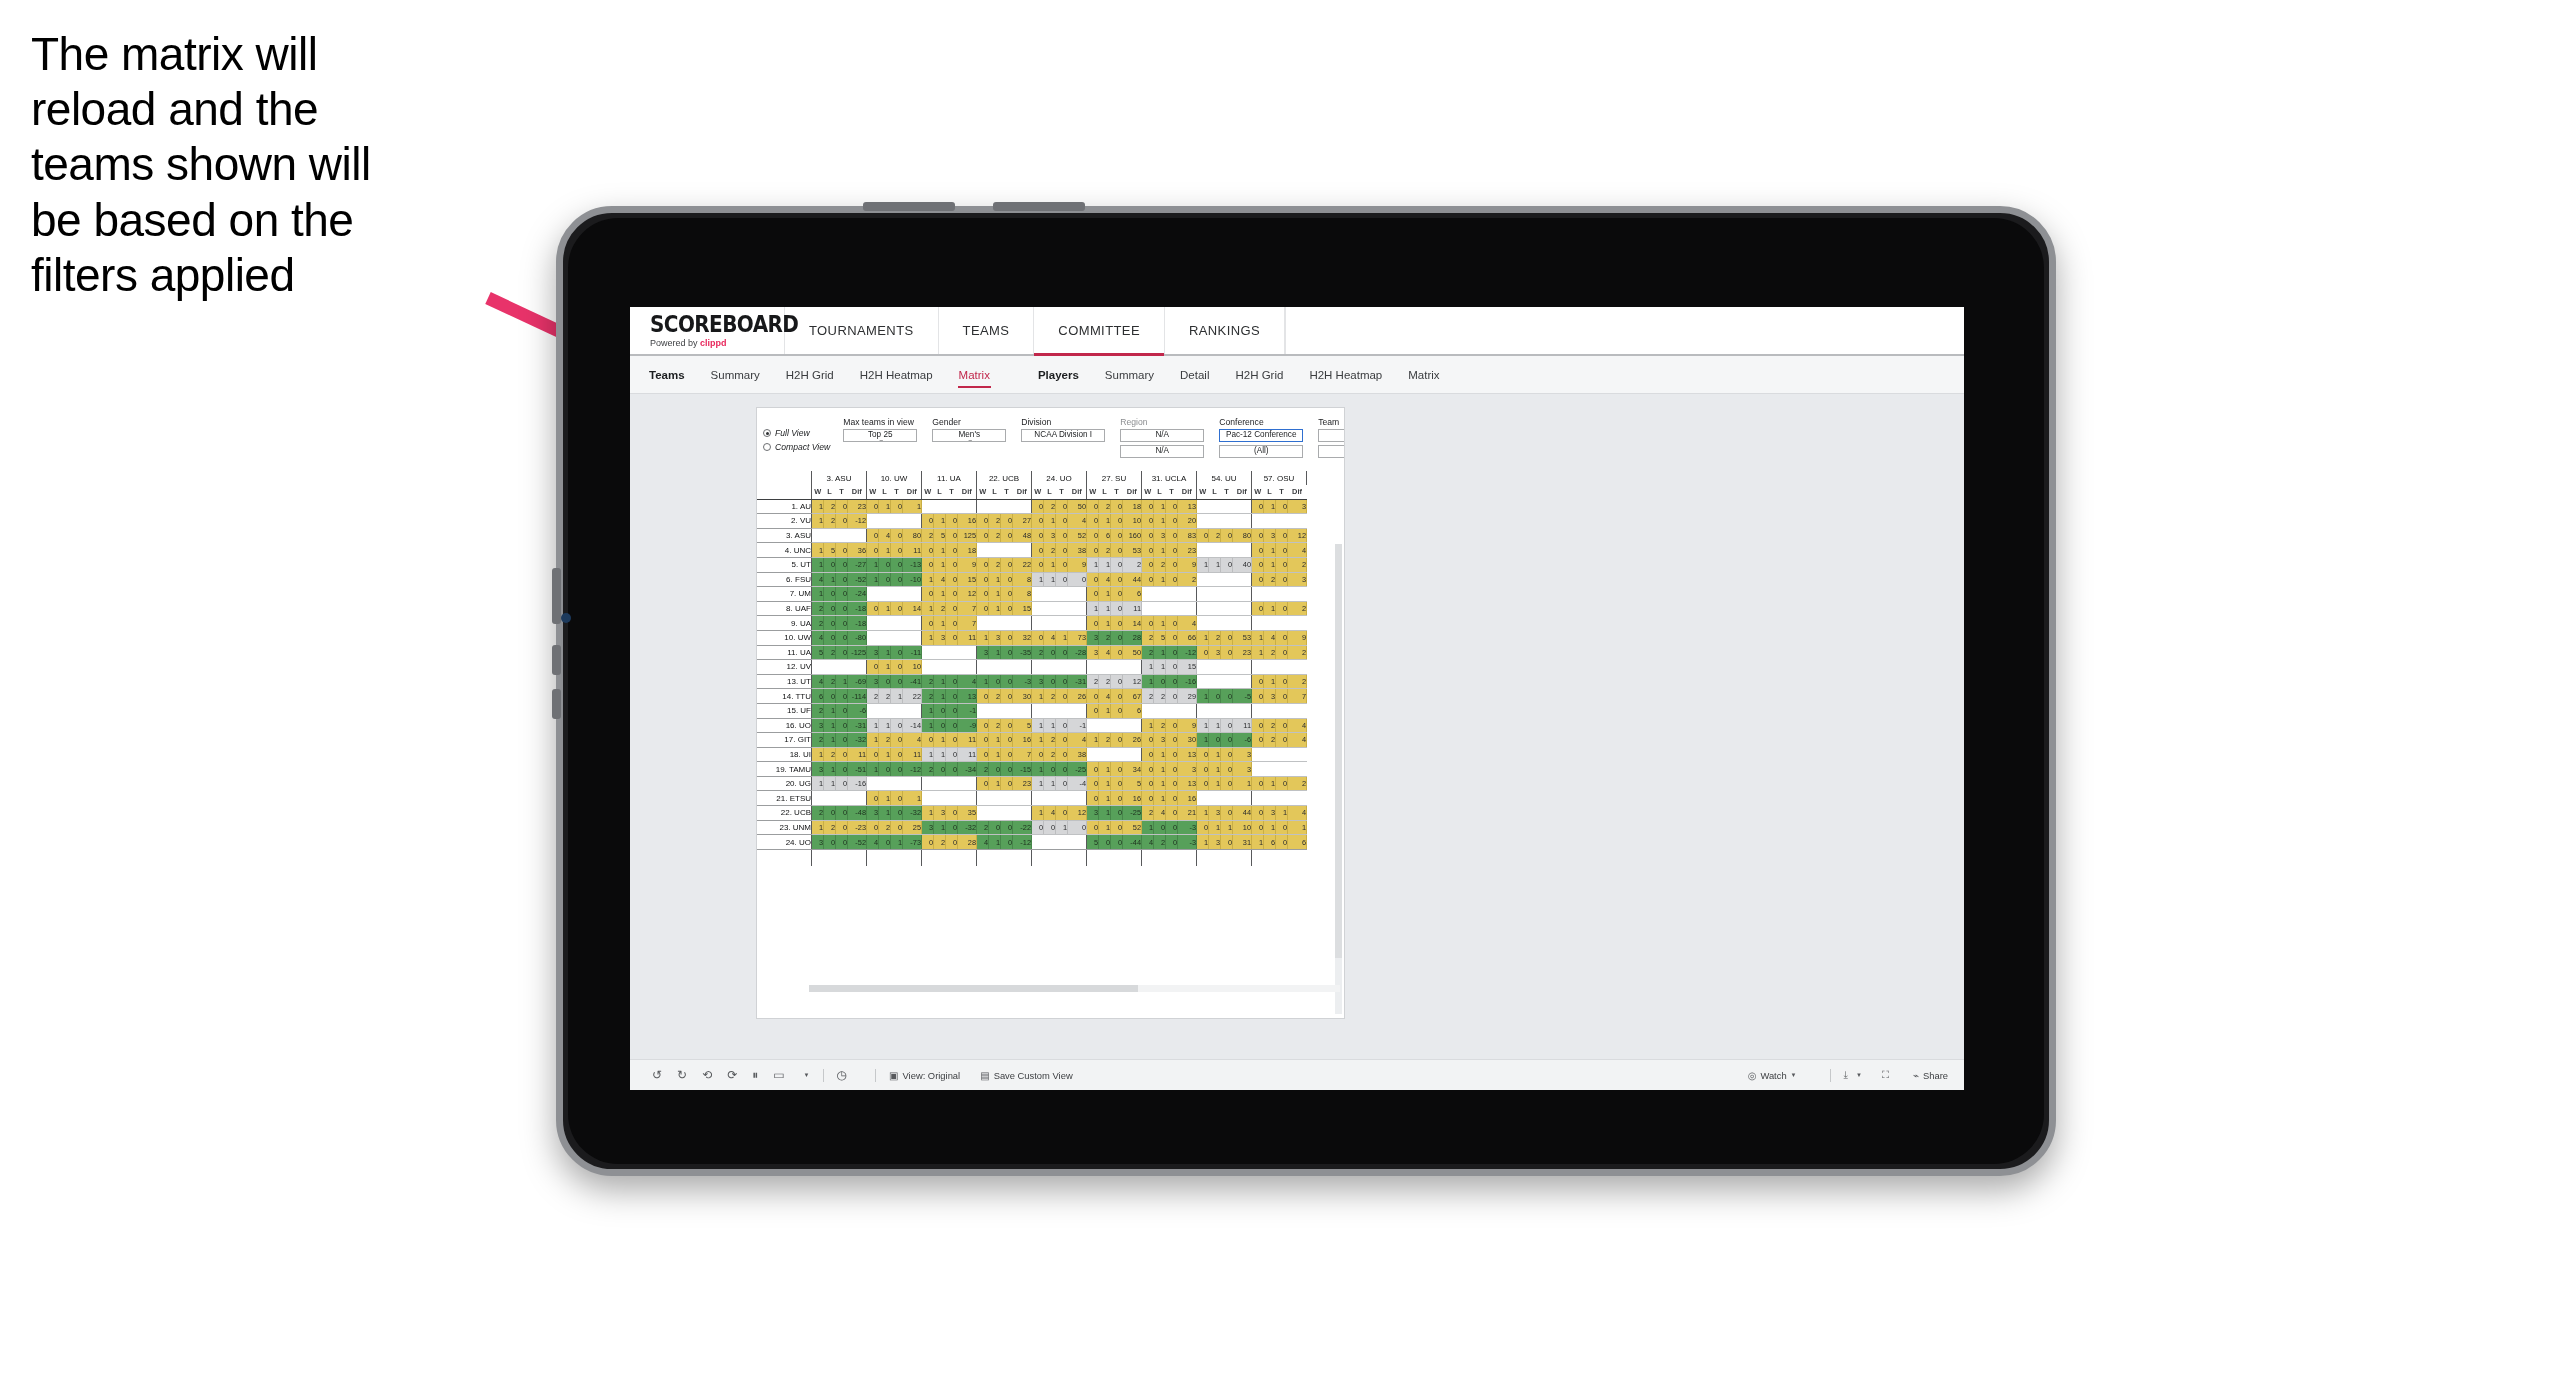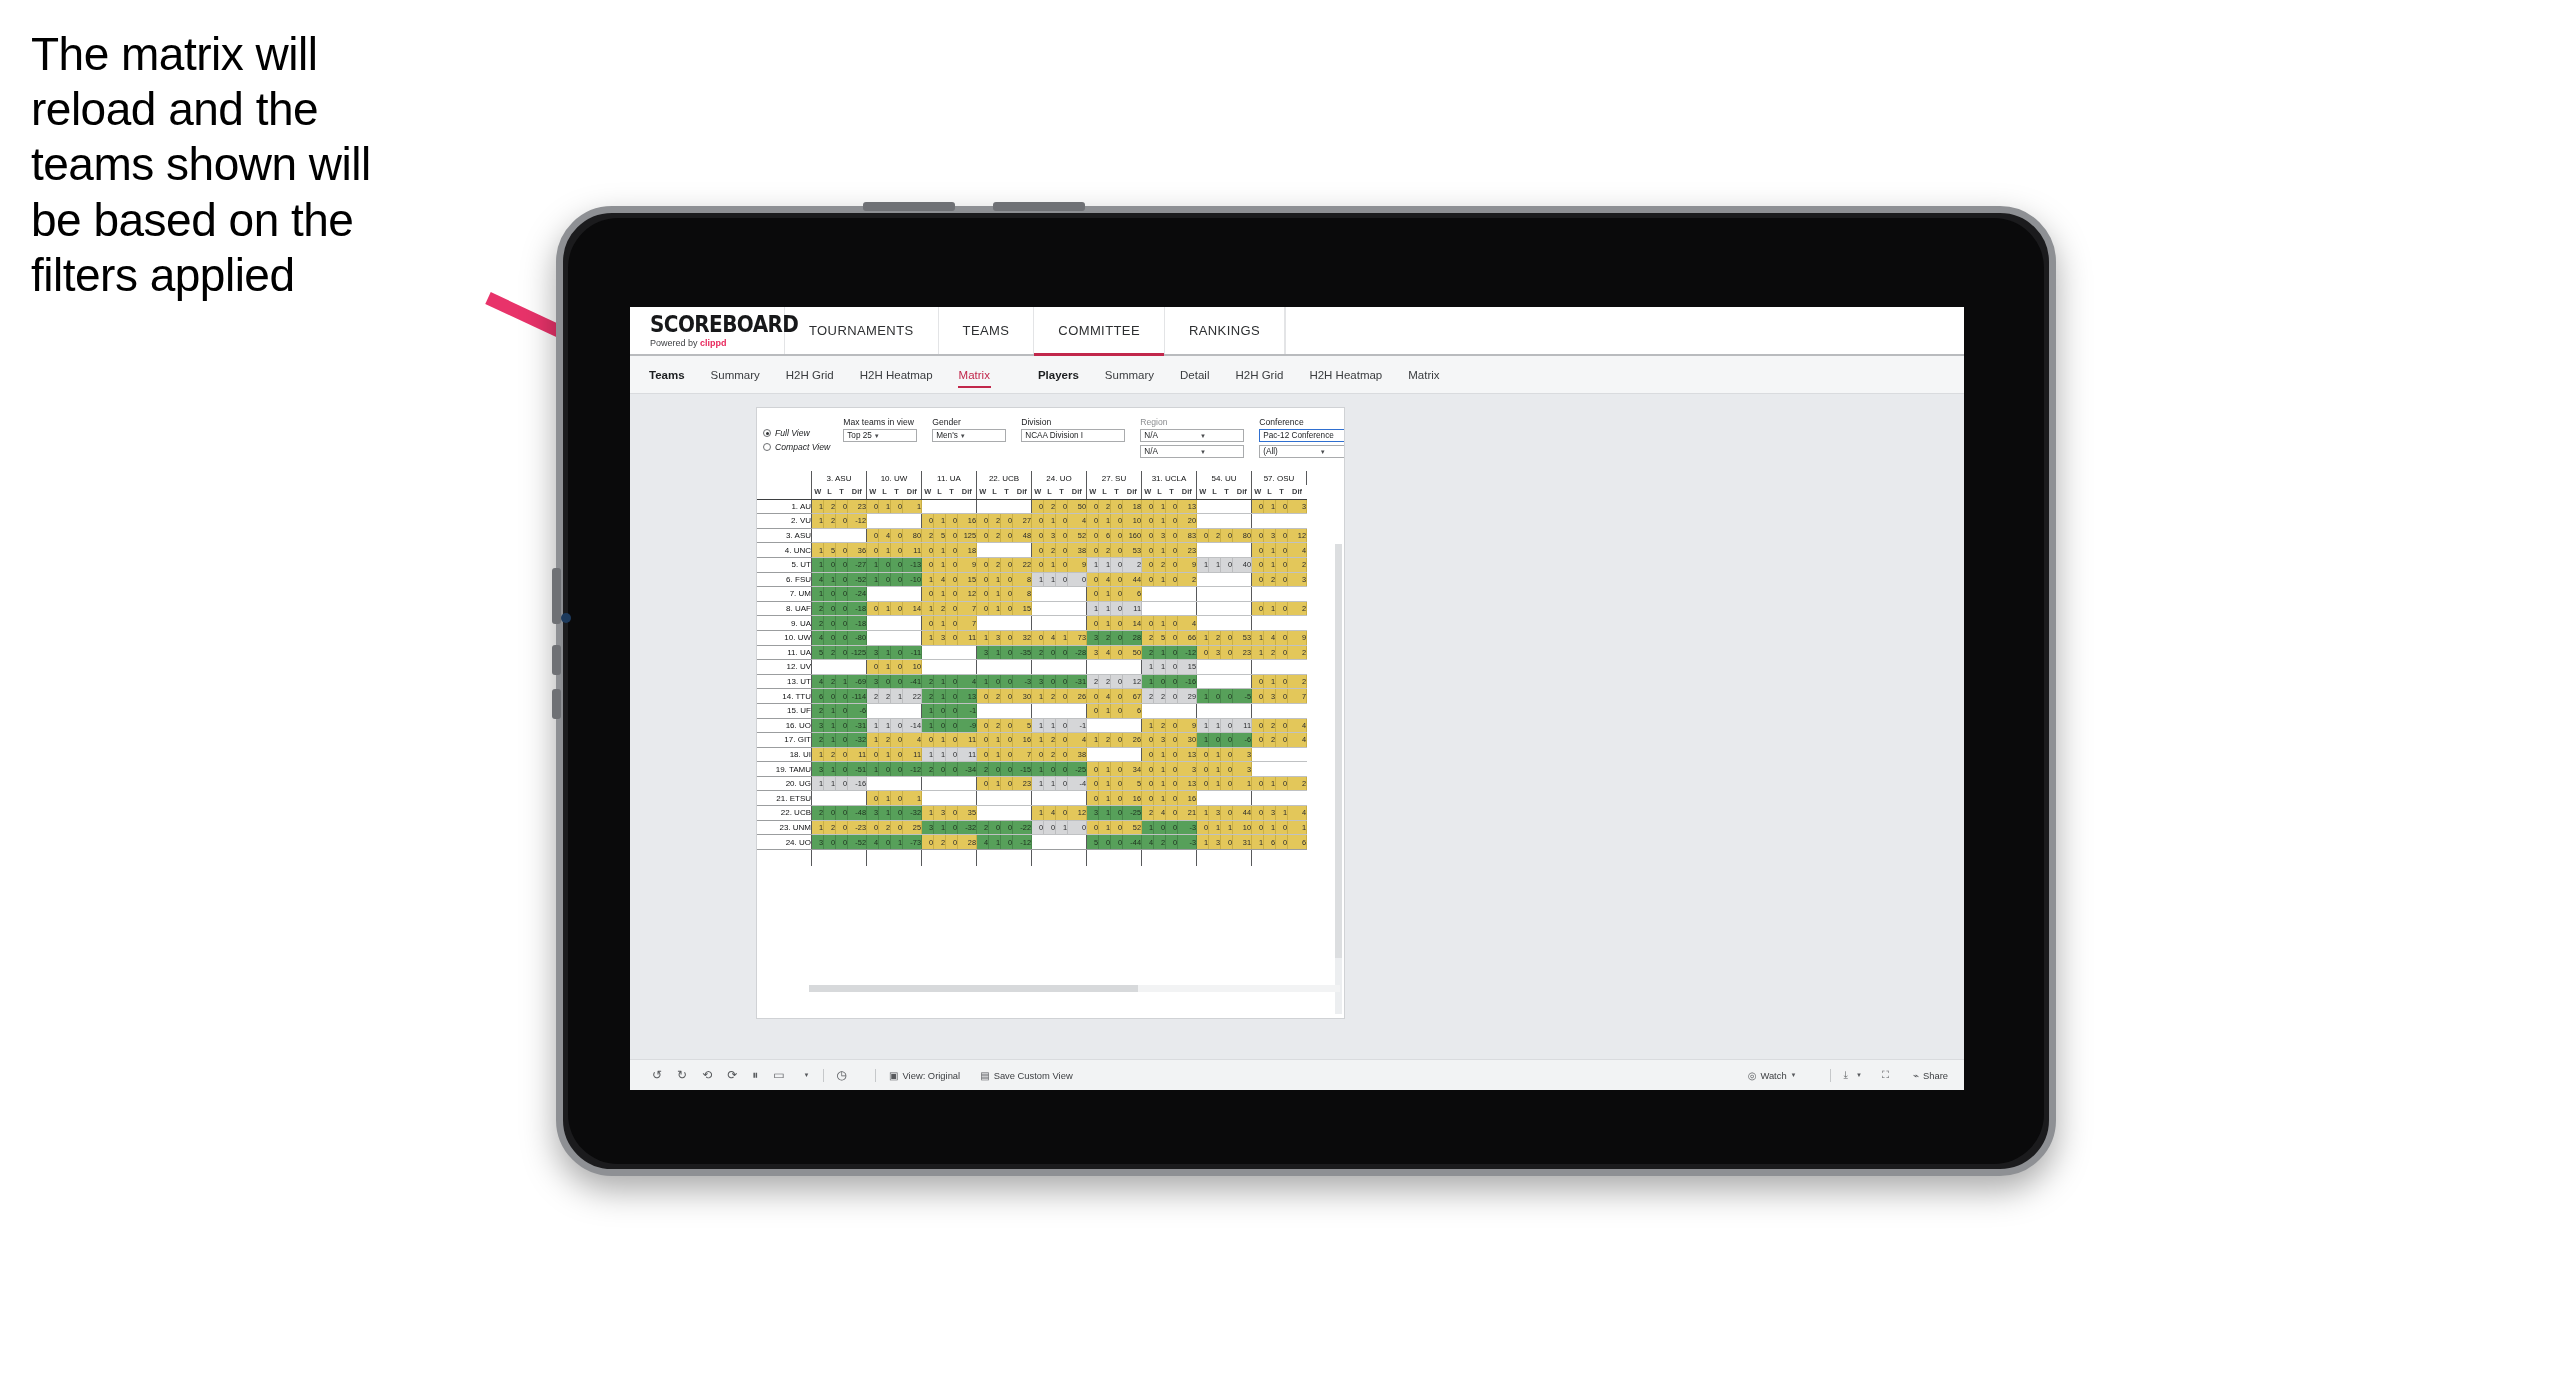--- a/index.html
+++ b/index.html
@@ -118,23 +118,23 @@
     display:flex;align-items:flex-start;
     padding:9px 0 6px 6px;
   }
   .fgroup{margin-right:15px;}
   .flabel{font-size:8.6px;color:#232427;margin-bottom:2px;white-space:nowrap;}
   .flabel.dim{color:#8b8d90;}
   .fselect{
     width:74px;height:13px;border:1px solid #a9abad;background:#fff;
     display:flex;align-items:center;justify-content:flex-start;
     padding:0 3px;box-sizing:border-box;font-size:8.2px;color:#1c1e20;
-    margin-bottom:3px;cursor:pointer;white-space:nowrap;overflow:hidden;
-  }
-  .fselect.wide{width:104px;gap:40px;}
+    margin-bottom:3px;cursor:pointer;white-space:nowrap;overflow:hidden;flex-direction:column;
+  }
+  .fselect.wide{width:84px;gap:40px;}
   .fselect.hl{border:1.6px solid #2f6fd0;}
   .fcaret{font-size:6px;color:#4a4c4f;margin-left:2px;}
   #radios{margin-right:13px;padding-top:11px;}
   .radio-row{display:flex;align-items:center;font-size:8.6px;color:#1c1e20;margin-bottom:4px;white-space:nowrap;font-style:italic;}
   .radio-dot{
     width:8px;height:8px;border-radius:50%;border:1px solid #6d6f72;
     margin-right:4px;box-sizing:border-box;background:#fff;position:relative;
   }
   .radio-dot.on::after{
     content:"";position:absolute;left:1.5px;top:1.5px;width:3px;height:3px;

